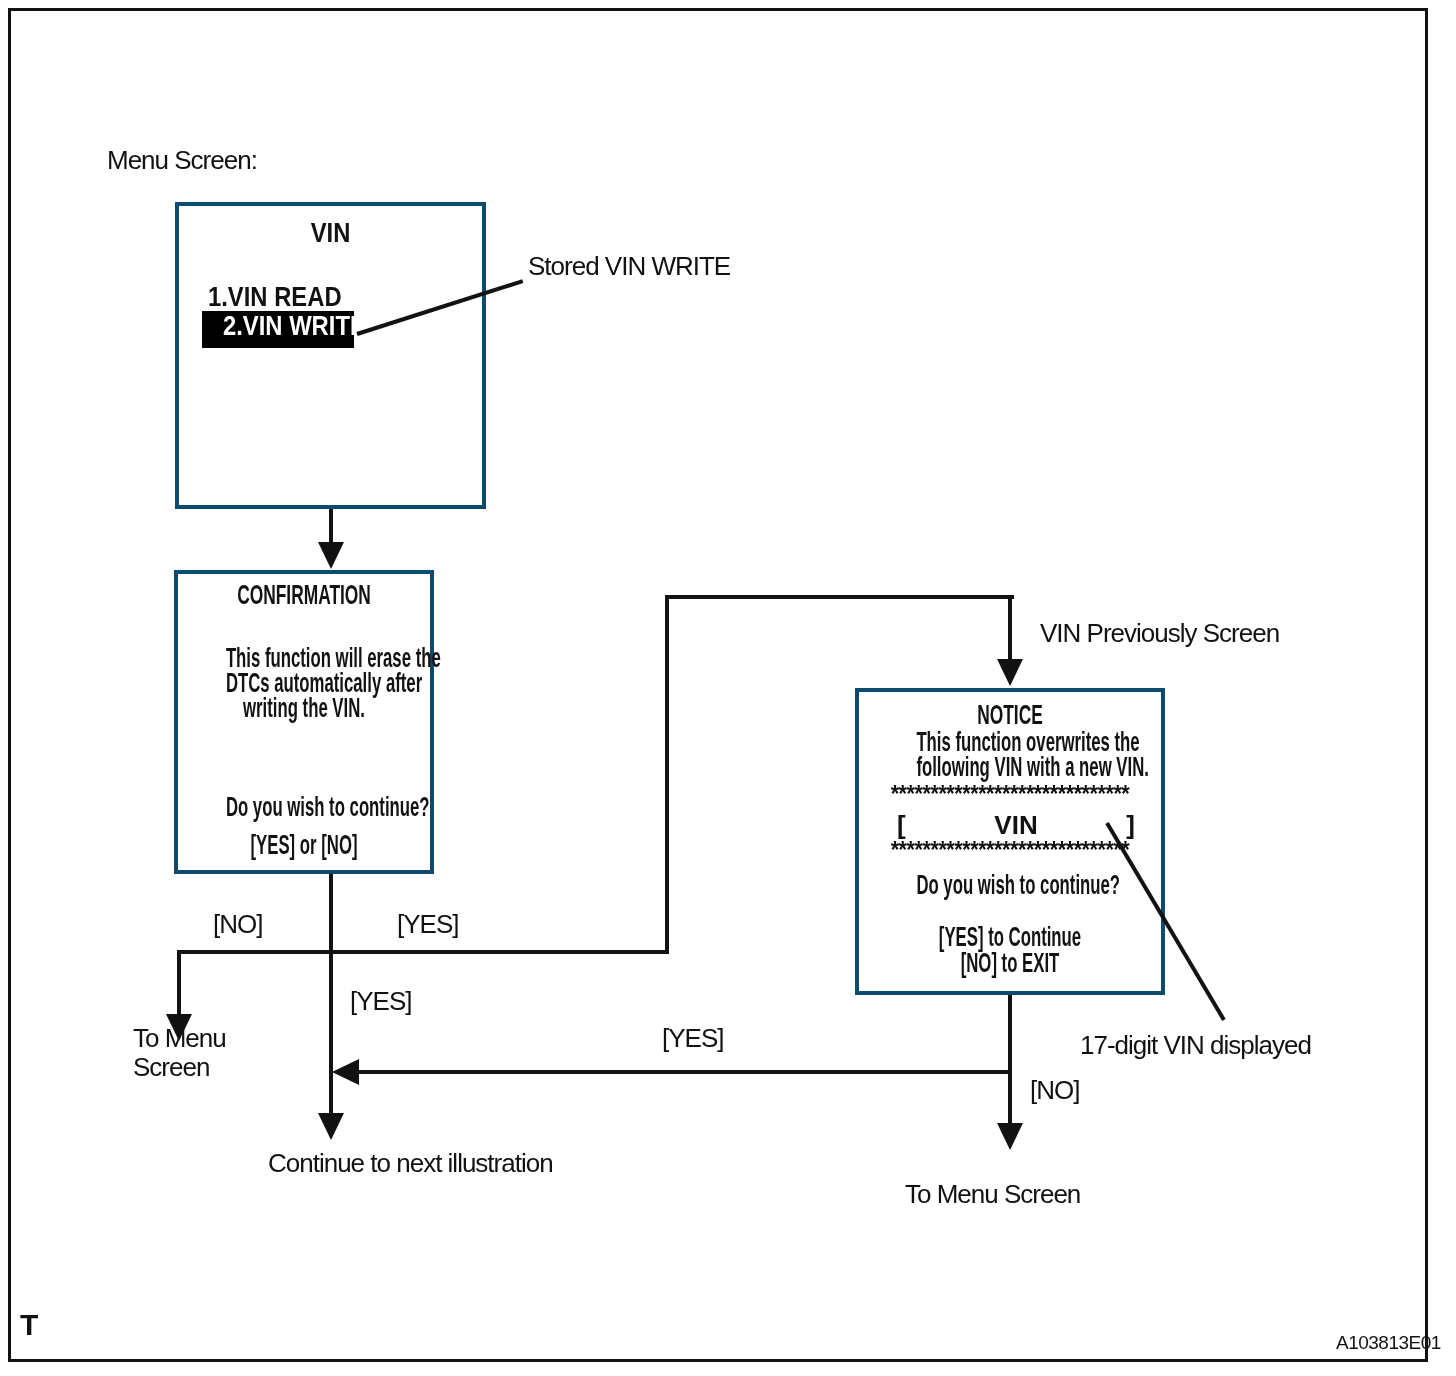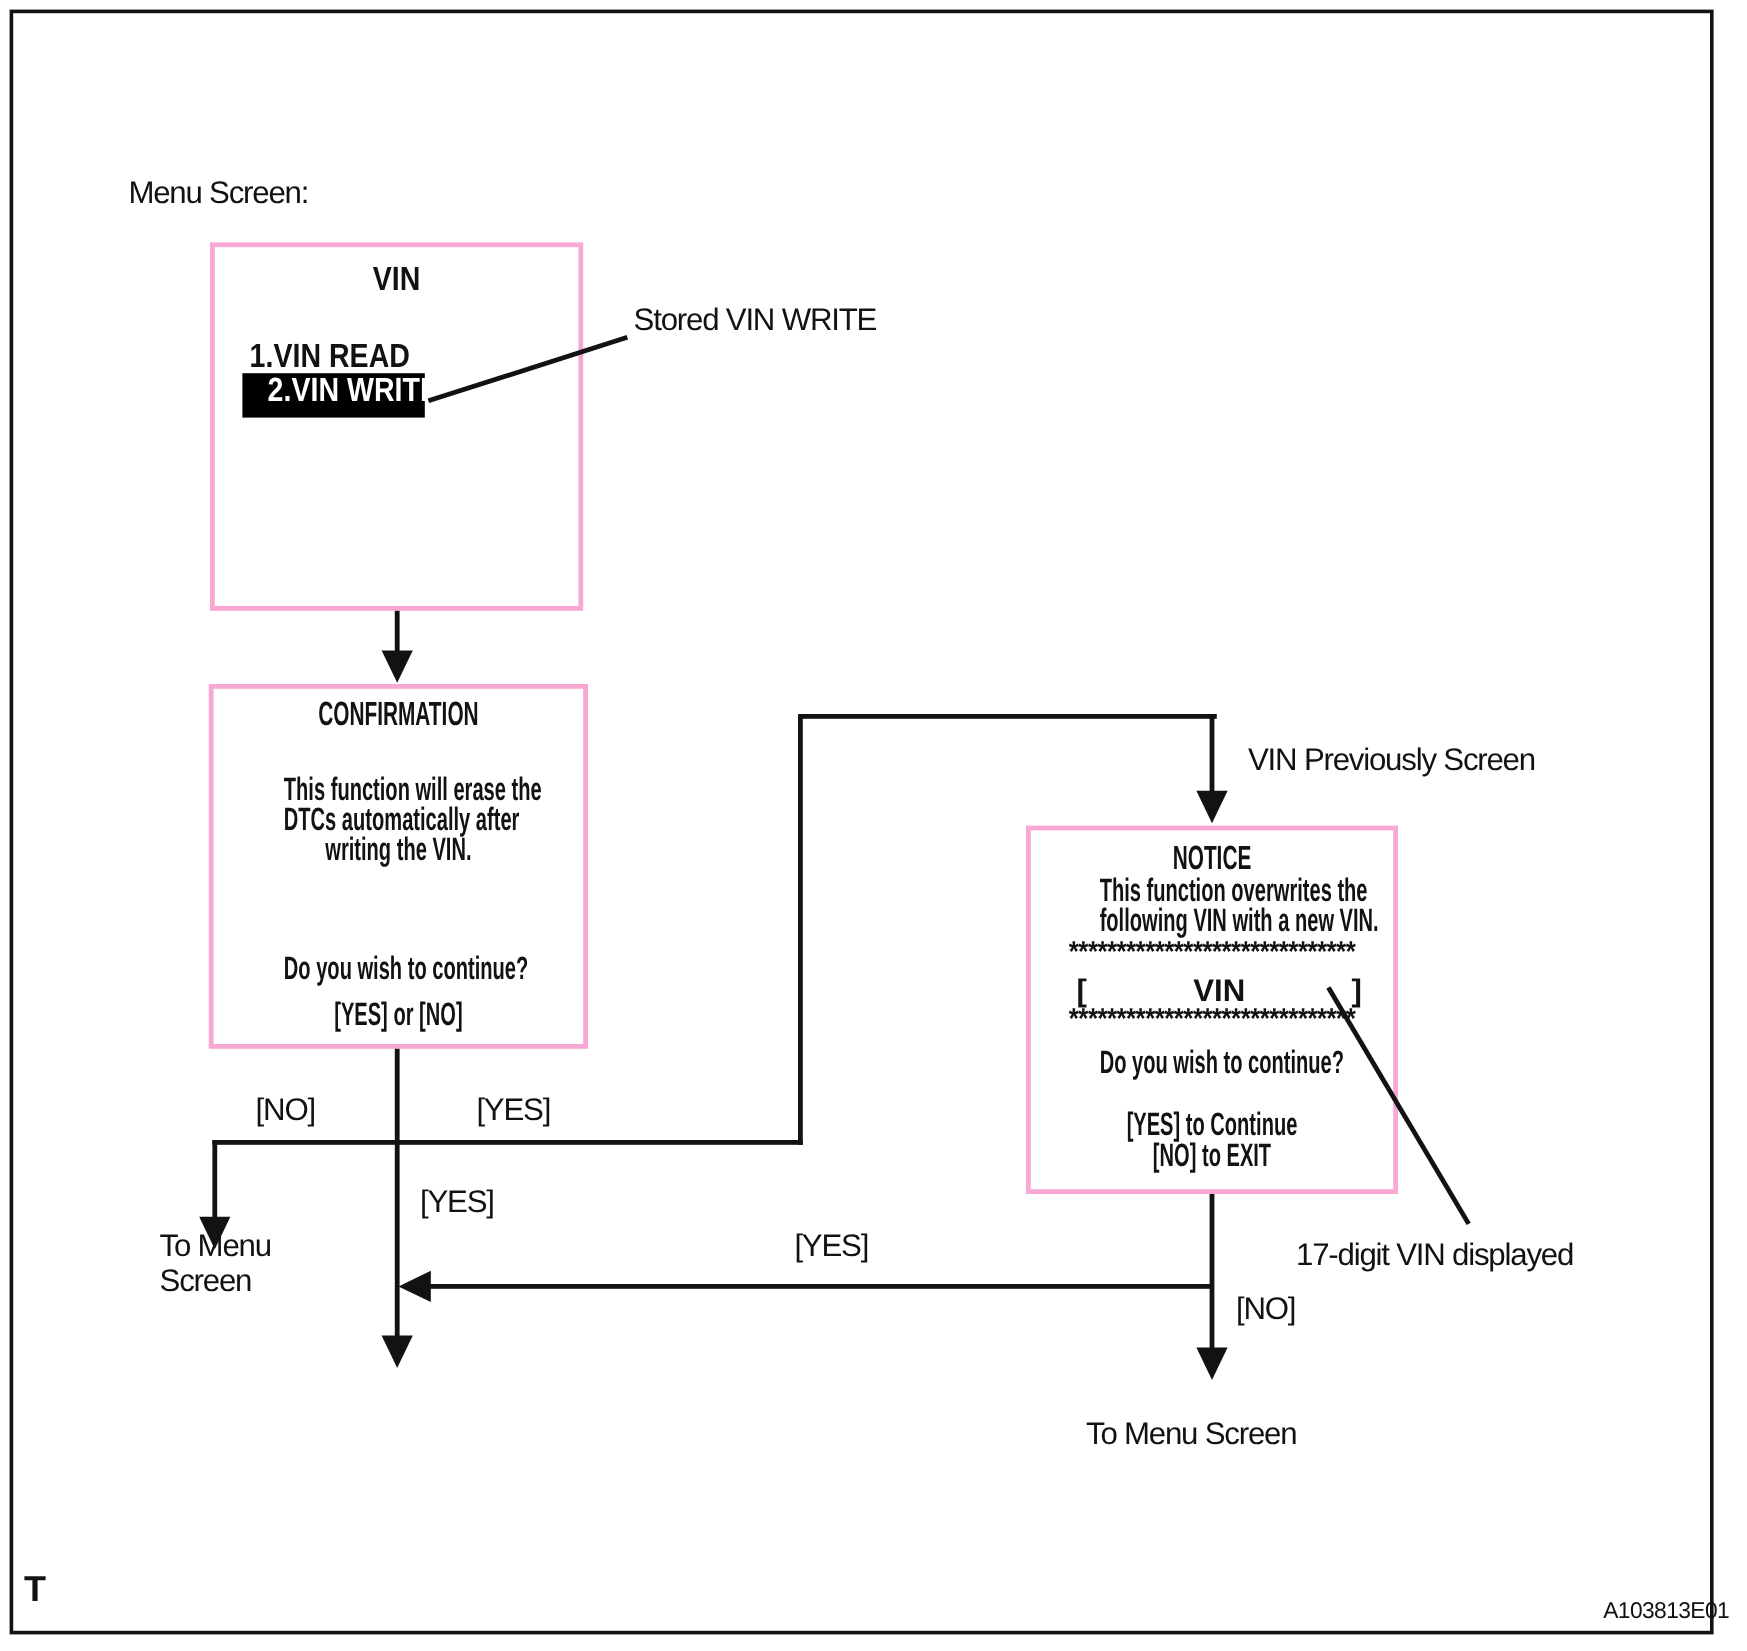--- a/index.html
+++ b/index.html
@@ -23,21 +23,21 @@
 
   
   .tri-down { position:absolute; width:0; height:0;
     border-left:13px solid transparent; border-right:13px solid transparent;
     border-top:27px solid #121212; }
   .tri-left { position:absolute; width:0; height:0;
     border-top:13px solid transparent; border-bottom:13px solid transparent;
     border-right:27px solid #121212; }
 
   
-  .screen-box { position:absolute; border:4px solid #f9a8d4; background:#ffffff; }
+  .screen-box { position:absolute; border:4px solid #0c4a6e; background:#ffffff; }
 
   
   .bt { position:absolute; left:0; width:100%; text-align:center;
     font-weight:bold; font-size:27px; line-height:1.05; white-space:nowrap;
     transform:scaleX(0.62); }
   .bt-title { font-size:28px; }
   .ast { position:absolute; left:0; width:100%; text-align:center;
     font-weight:bold; font-size:24px; line-height:1; letter-spacing:-0.5px;
     white-space:nowrap; transform:scaleX(0.9); }
   .vin-row { position:absolute; left:38px; top:120px; width:238px;
@@ -78,21 +78,21 @@
       <span class="menu-text">2.VIN WRITE</span>
     </div>
   </div>
 
   <div class="leader" style="left:357px; top:332px; width:174px; transform:rotate(-17.7deg);"></div>
   <div class="ann" style="left:528px; top:252px;">Stored VIN WRITE</div>
 
   <div class="ln" style="left:329px; top:509px; width:4px; height:36px;"></div>
   <div class="tri-down" style="left:318px; top:542px;"></div>
 
-  <div class="screen-box" style="left:174px; top:570px; width:316px; height:304px;">
+  <div class="screen-box" style="left:174px; top:570px; width:260px; height:304px;">
     <div class="bt bt-title" style="top:6px;">CONFIRMATION</div>
     <div class="bt" style="top:70px;">This function will erase the</div>
     <div class="bt" style="top:95px;">DTCs automatically after</div>
     <div class="bt" style="top:120px;">writing the VIN.</div>
     <div class="bt" style="top:219px;">Do you wish to continue?</div>
     <div class="bt" style="top:257px;">[YES] or [NO]</div>
   </div>
 
   <div class="ln" style="left:329px; top:874px; width:4px; height:242px;"></div>
   <div class="tri-down" style="left:318px; top:1113px;"></div>
@@ -137,18 +137,19 @@
   <div class="ann" style="left:213px; top:910px;">[NO]</div>
   <div class="ann" style="left:397px; top:910px;">[YES]</div>
   <div class="ann" style="left:350px; top:987px;">[YES]</div>
   <div class="ann" style="left:662px; top:1024px;">[YES]</div>
   <div class="ann" style="left:1030px; top:1076px;">[NO]</div>
 
   <div class="ann" style="left:133px; top:1024px;">
     <div>To Menu</div>
     <div>Screen</div>
   </div>
+  <div class="ann" style="left:268px; top:1149px;">Continue to next illustration</div>
   <div class="ann" style="left:905px; top:1180px;">To Menu Screen</div>
 
   <div class="corner-t">T</div>
   <div class="fig-id">A103813E01</div>
 
 </div>
 
 </body></html>

